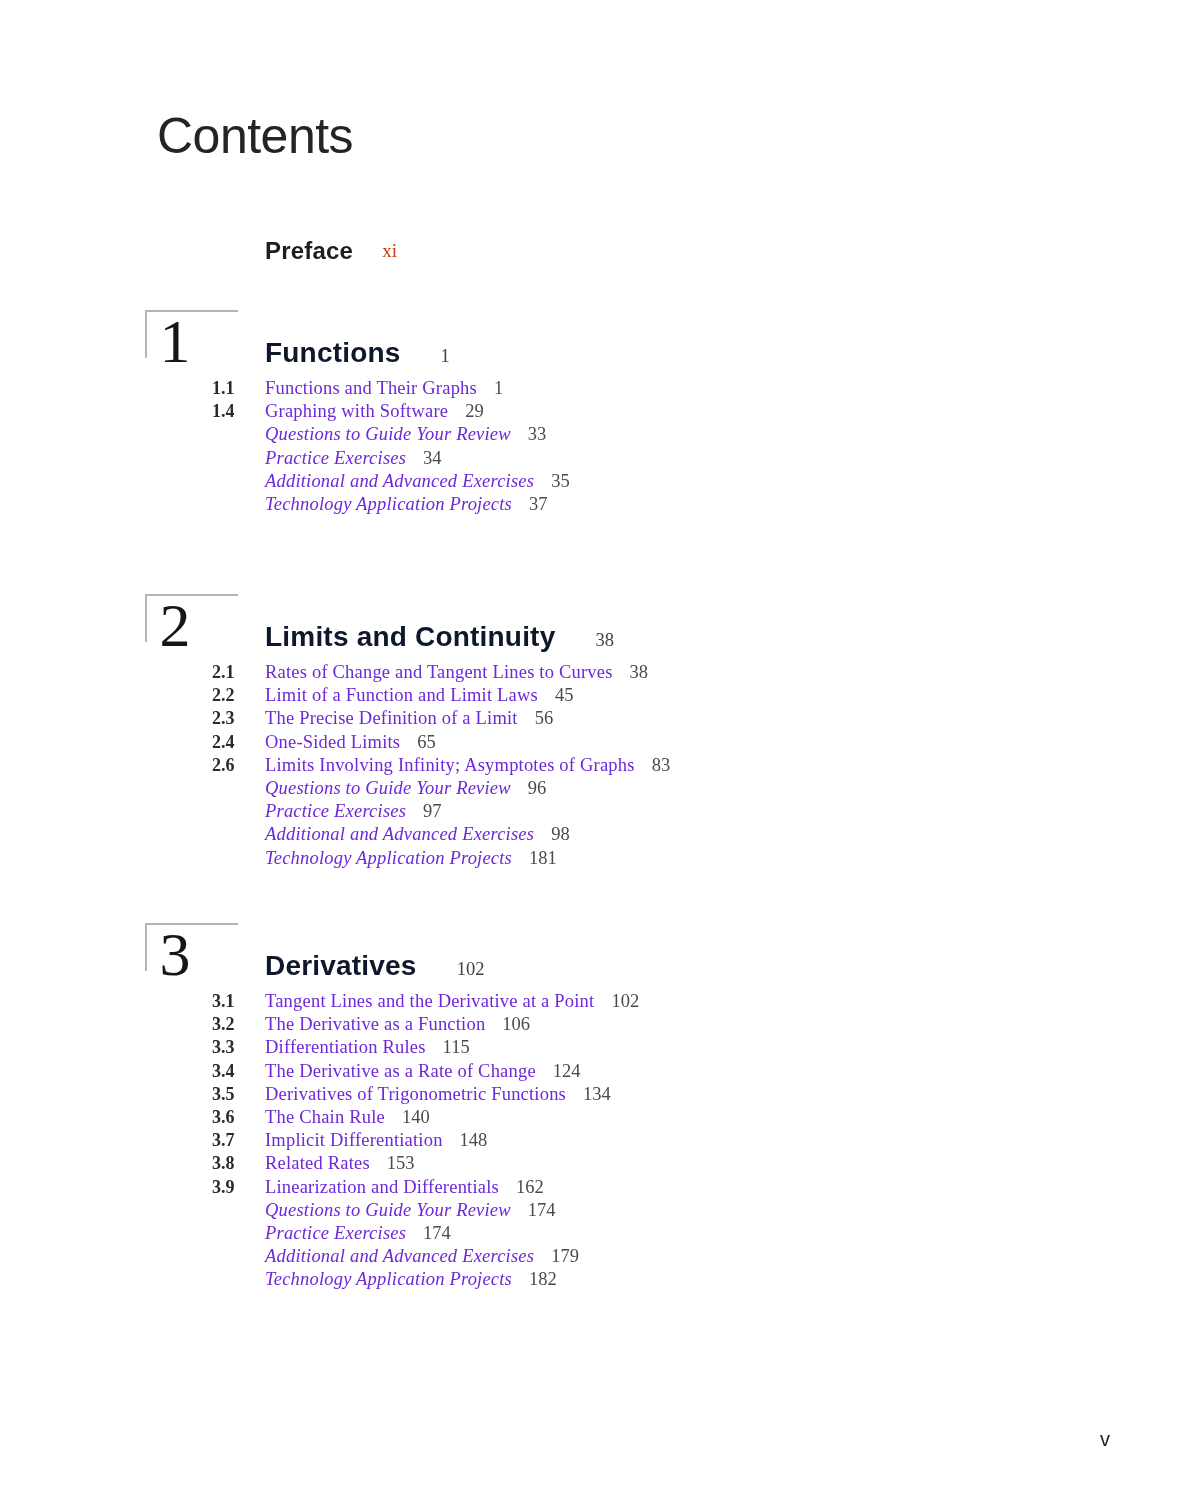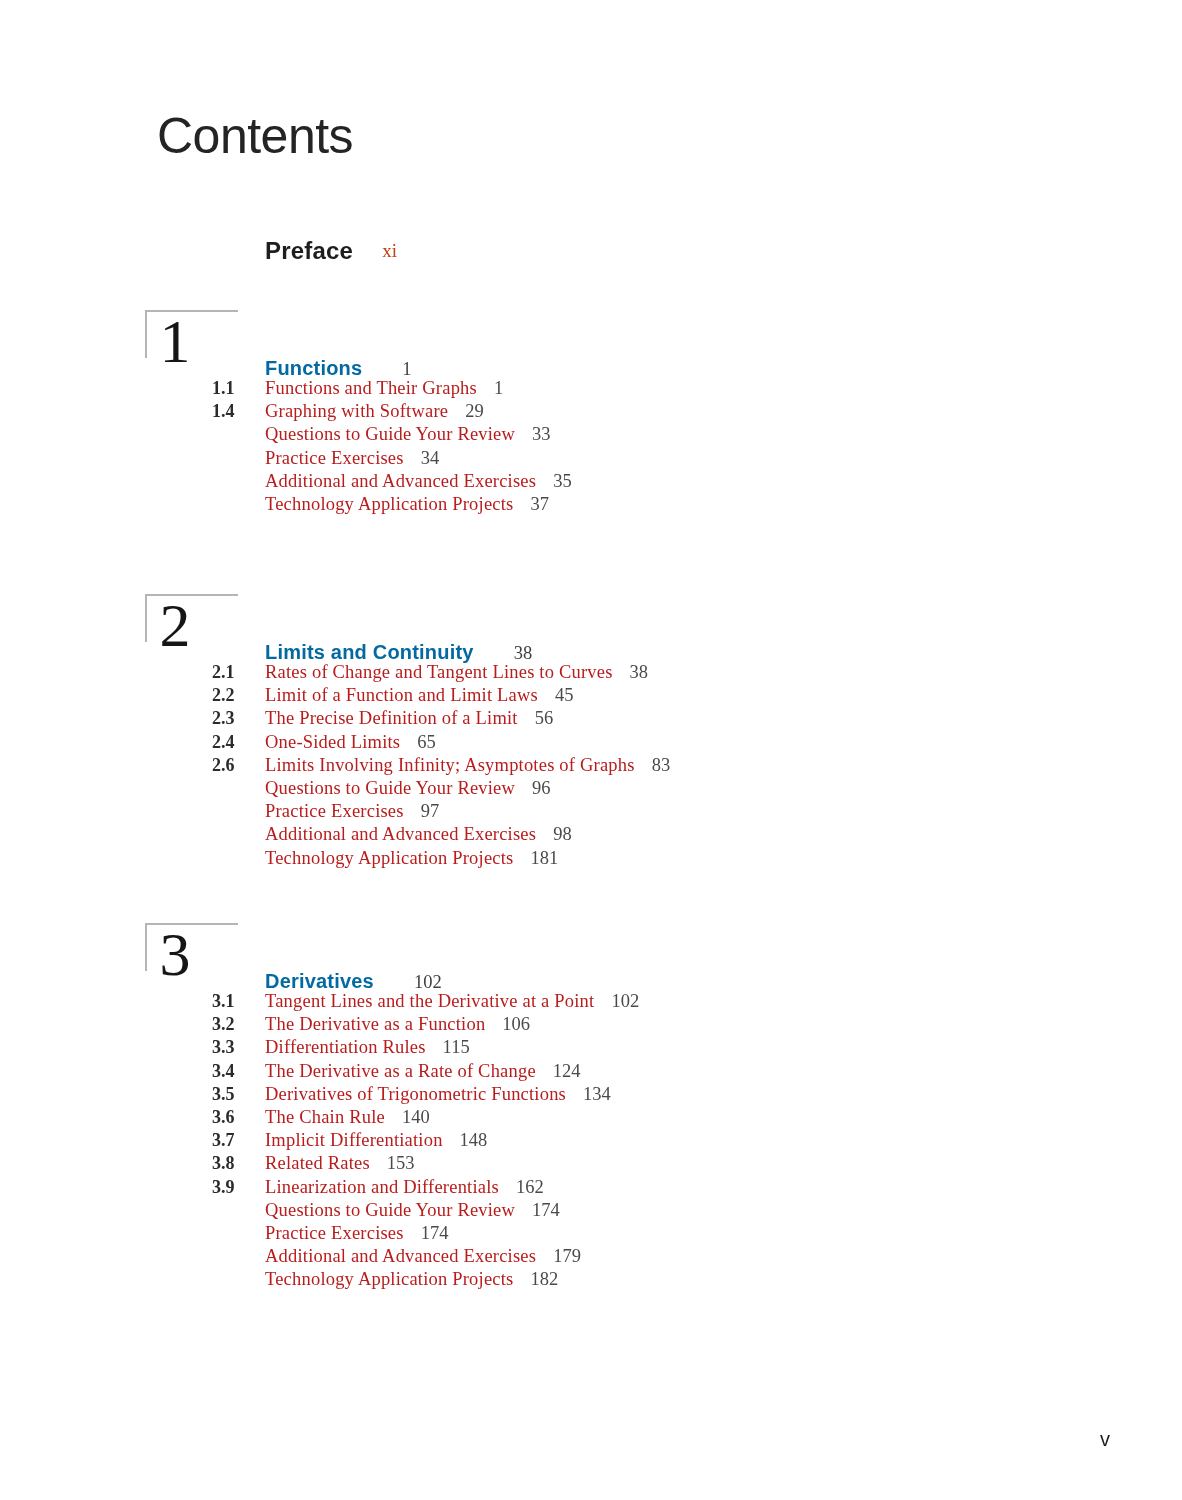--- a/index.html
+++ b/index.html
@@ -79,24 +79,23 @@
     position: absolute;
     left: 265px;
     top: 27px;
     display: flex;
     align-items: baseline;
     white-space: nowrap;
   }
   .chtitle {
     font-family: "Liberation Sans", sans-serif;
     font-weight: 700;
-    font-size: 20px;
+    font-size: 28px;
     letter-spacing: 0.2px;
-    color: #0369a1;
-    margin-top: 20px;
+    color: #0f172a;
   }
   .chpage {
     margin-left: 40px;
     font-family: "Liberation Serif", serif;
     font-size: 18.5px;
     color: #414141;
   }
 
   
   .rows {
@@ -115,23 +114,23 @@
   .row .num {
     flex: 0 0 53px;
     width: 53px;
     font-weight: 700;
     font-size: 18px;
     color: #2b2b2b;
   }
   .row .t {
     font-size: 18.5px;
     letter-spacing: 0.2px;
-    color: #b91c1c;
-  }
-  .row .t.it { }
+    color: #6d28d9;
+  }
+  .row .t.it { font-style: italic; }
   .row .pg {
     margin-left: 17px;
     font-size: 18.5px;
     color: #4a4a4a;
   }
 
   
   .folio {
     position: absolute;
     left: 1100px;

